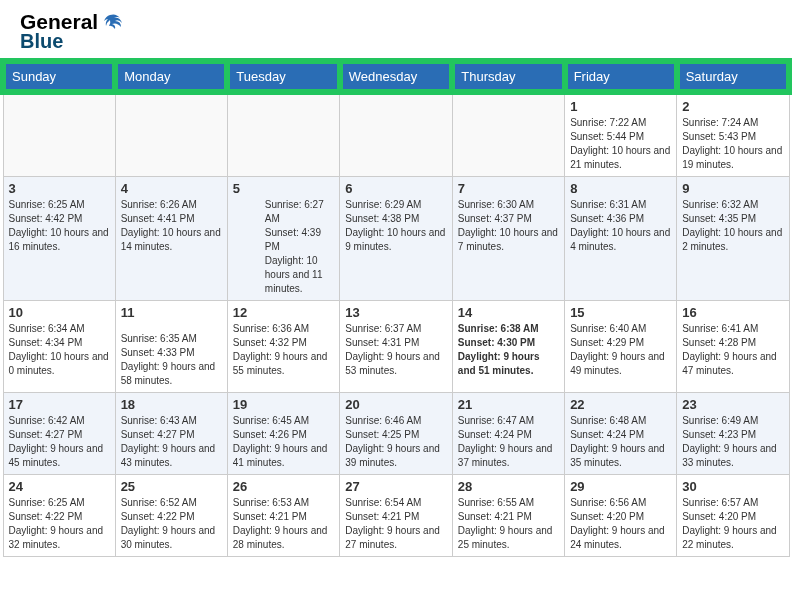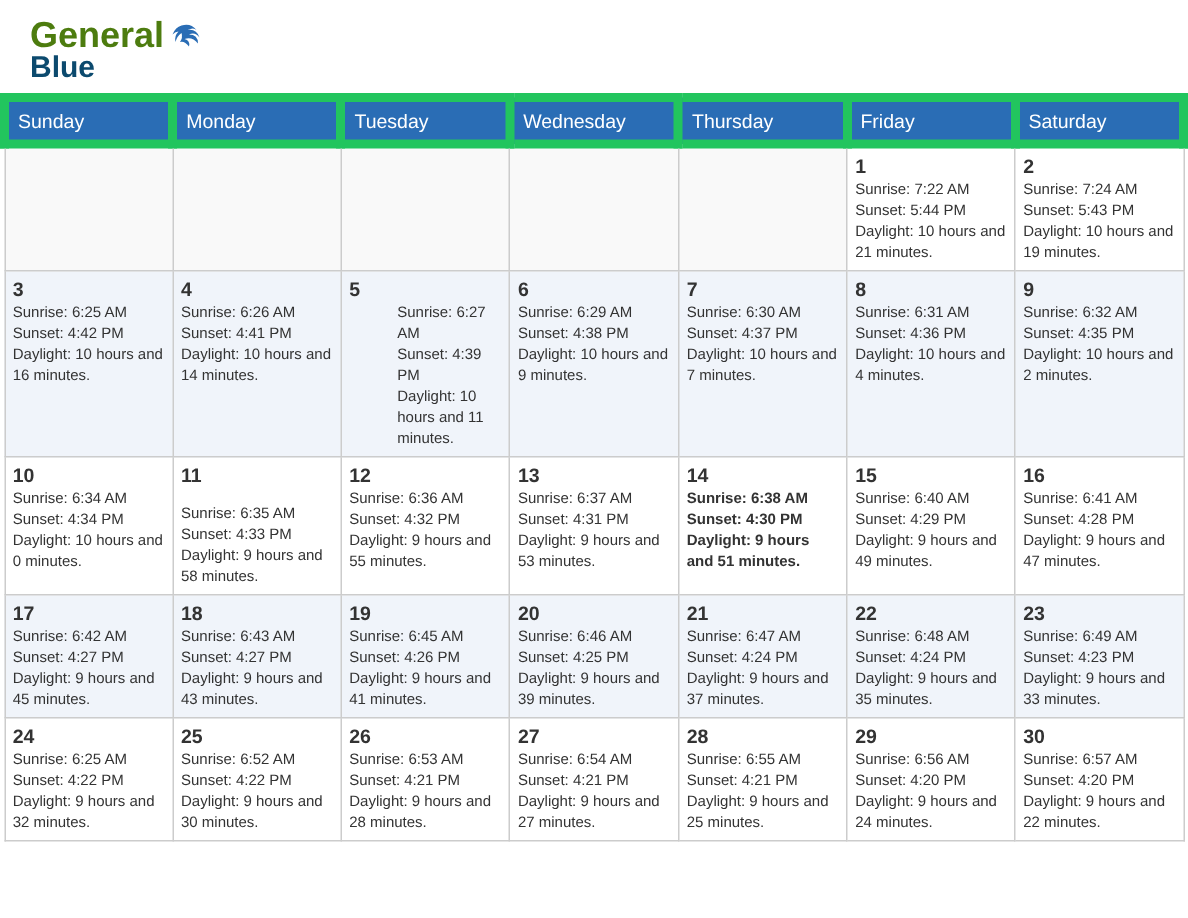--- a/index.html
+++ b/index.html
@@ -24,21 +24,21 @@
     .week-row td { height: 75px; }
     
     .logo-wrapper { display: flex; align-items: center; gap: 4px; }
   </style>
 </head>
 <body>
 
 <div class="header">
   <div class="logo">
     <div class="logo-wrapper">
-      <span style="font-size:24px;font-weight:bold;color:#4d7c0f;">General</span>
+      <span style="font-size:21px;font-weight:bold;color:#000000;">General</span>
       <svg width="22" height="22" viewBox="0 0 22 22">
         <path d="M8,4 Q14,2 18,7 Q16,5 12,7 Q18,6 20,12 Q17,8 13,10 Q19,10 19,16 Q15,11 10,13 Q14,14 13,18 Q10,14 7,15 Q9,12 8,9 Q5,11 4,15 Q3,11 6,8 Q4,8 2,10 Q4,5 8,4 Z" fill="#2a6db5"></path>
       </svg>
     </div>
     <span style="font-size:20px;font-weight:bold;color:#0c4a6e;margin-top:-4px;">Blue</span>
   </div>
 </div>
 
 <table class="calendar">
   <thead>

